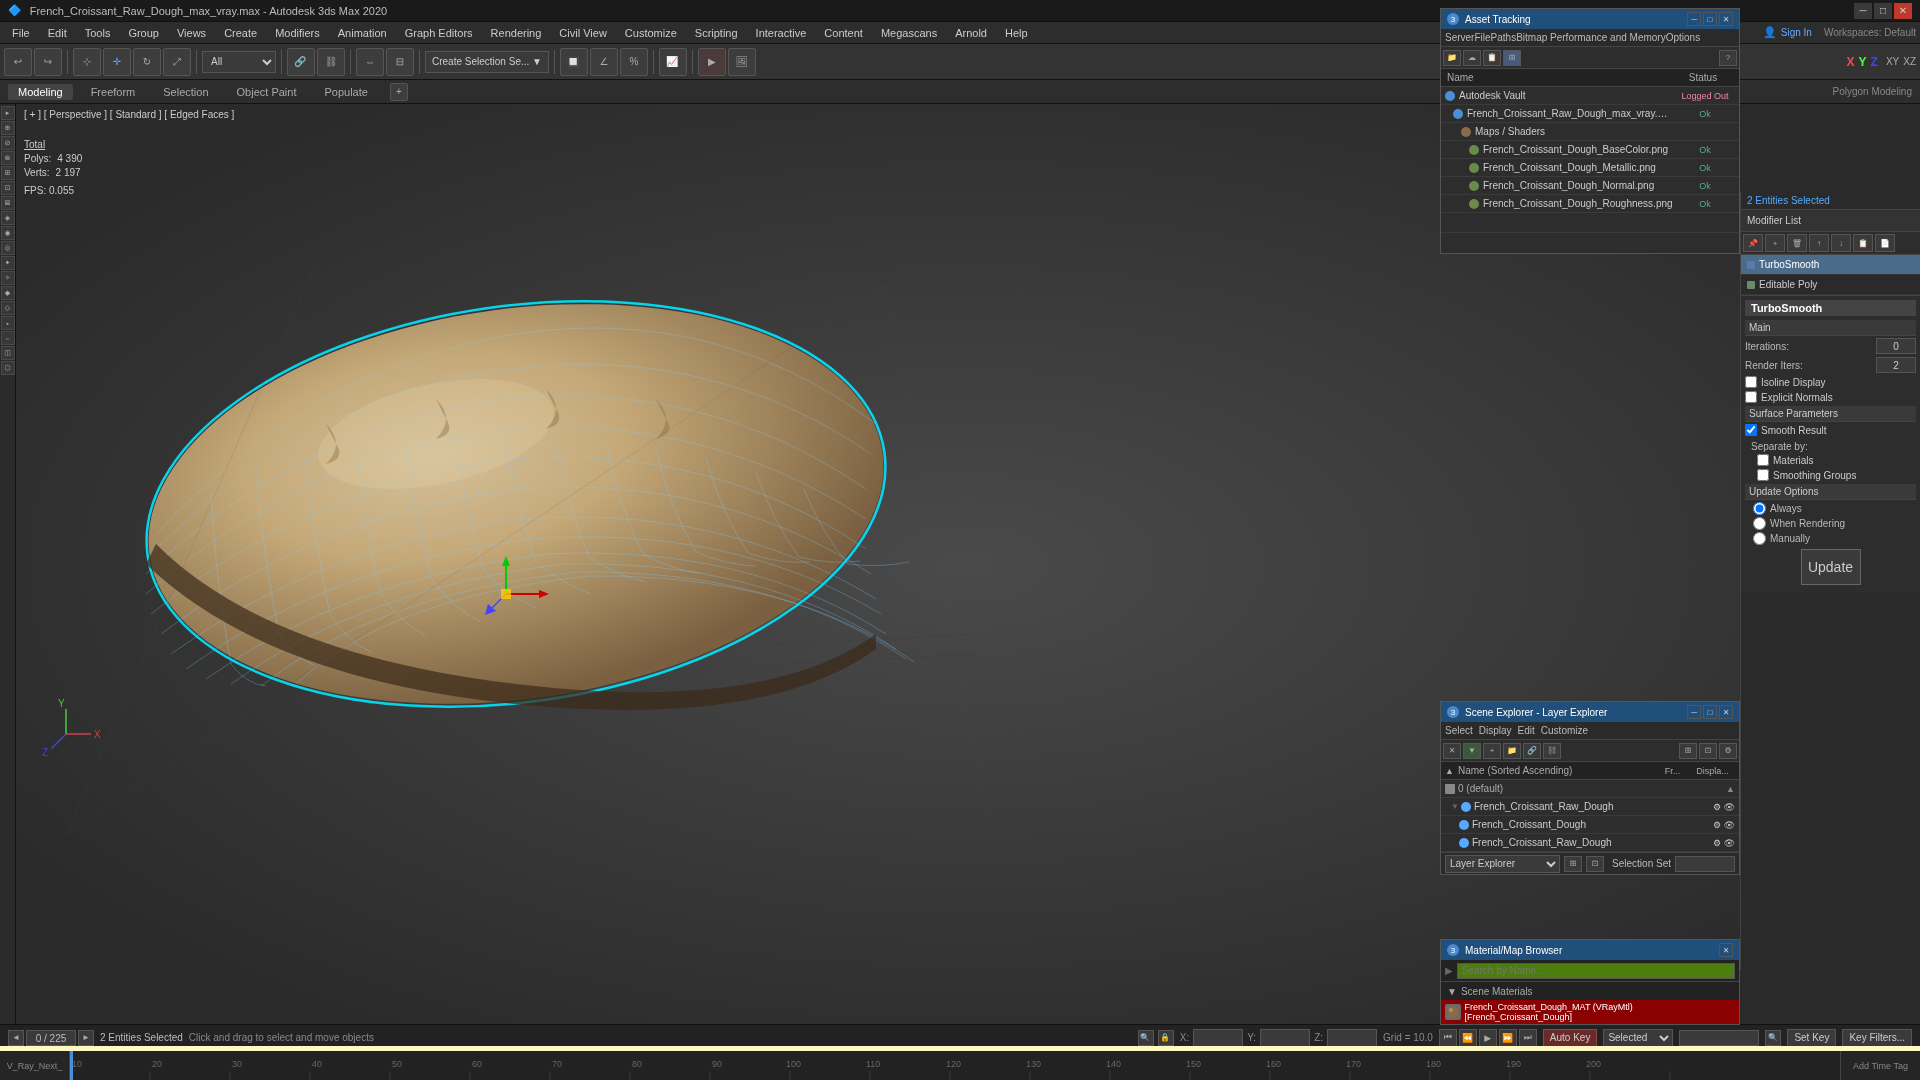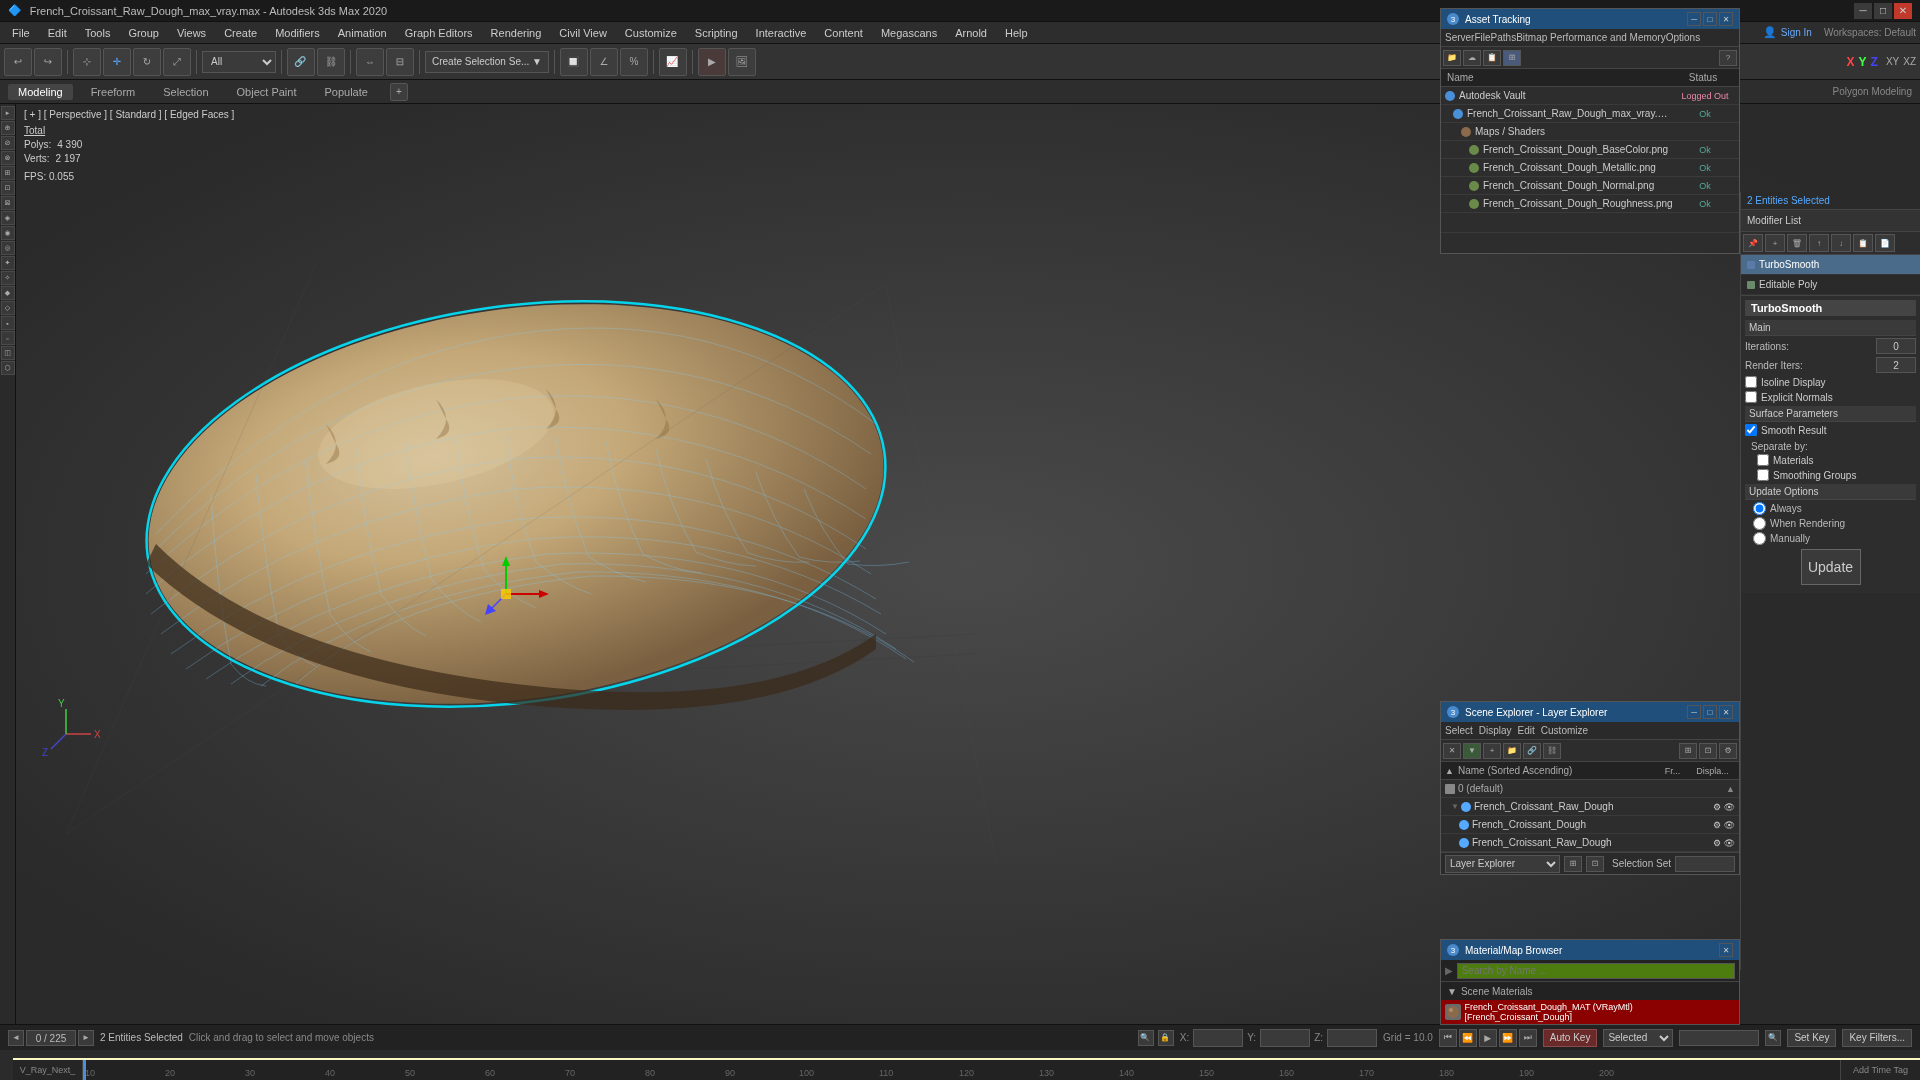--- a/index.html
+++ b/index.html
@@ -616,21 +616,21 @@
     <button class="left-btn">▪</button>
     <button class="left-btn">▫</button>
     <button class="left-btn">◫</button>
     <button class="left-btn">⬡</button>
   </div>
 
   <div id="viewport">
     
     <div style="position:absolute;top:4px;left:8px;z-index:10;color:#ccc;font-size:10px;line-height:1.4;">
       <div>[ + ] [ Perspective ] [ Standard ] [ Edged Faces ]</div>
-      <div style="display:flex;gap:6px;margin-top:2px;text-decoration:underline;">
+      <div style="display:flex;gap:6px;margin-top:16px;text-decoration:underline;">
         <span>Total</span>
       </div>
       <div style="display:flex;gap:6px;">
         <span>Polys:</span>
         <span>4 390</span>
       </div>
       <div style="display:flex;gap:6px;">
         <span>Verts:</span>
         <span>2 197</span>
       </div>
@@ -1075,21 +1075,21 @@
   <button style="width:16px;height:16px;background:#3a3a3a;border:1px solid #555;color:#aaa;font-size:8px;cursor:pointer;">🔍</button>
 
   <button style="height:18px;padding:0 6px;background:#3a3a3a;border:1px solid #555;color:#ccc;font-size:10px;cursor:pointer;">
     <span>Set Key</span>
   </button>
   <button style="height:18px;padding:0 6px;background:#3a3a3a;border:1px solid #555;color:#ccc;font-size:10px;cursor:pointer;">
     <span>Key Filters...</span>
   </button>
 </div>
 
-<div style="position:absolute;bottom:0;left:13px;right:0;height:22px;background:#1e1e1e;border-top:2px solid #fef9c3;display:flex;align-items:center;">
+<div style="position:absolute;bottom:0;left:0;right:0;height:34px;background:#1e1e1e;border-top:5px solid #fef9c3;display:flex;align-items:center;">
 
   <div style="width:70px;background:#252525;height:100%;display:flex;align-items:center;justify-content:center;border-right:1px solid #444;font-size:9px;color:#888;">V_Ray_Next_</div>
 
   <div style="flex:1;height:100%;background:#222;position:relative;overflow:hidden;">
     
     <svg width="100%" height="100%" xmlns="http://www.w3.org/2000/svg">
       <rect width="100%" height="100%" fill="#222"></rect>
 
       <g stroke="#555" stroke-width="0.5">
         <line x1="0" y1="20" x2="0" y2="30"></line>

